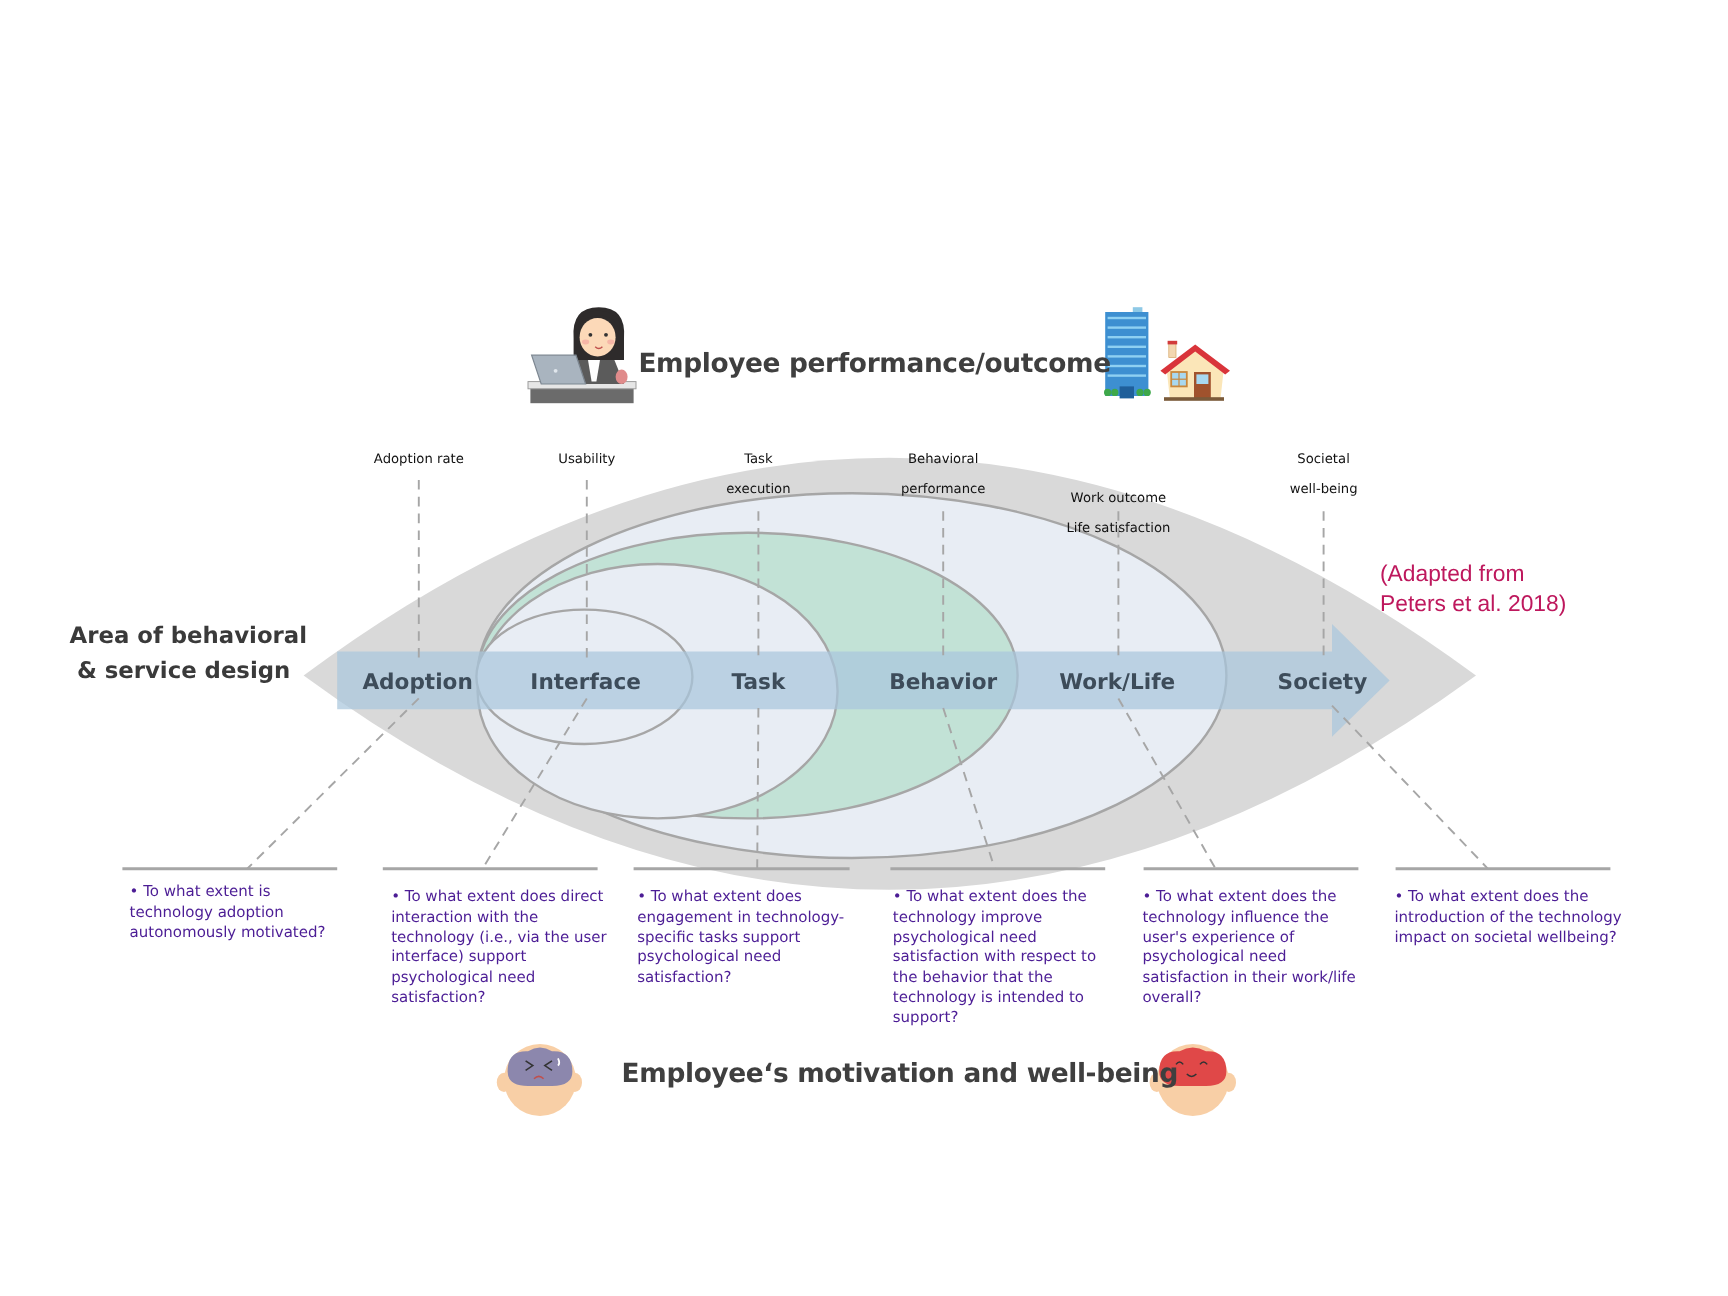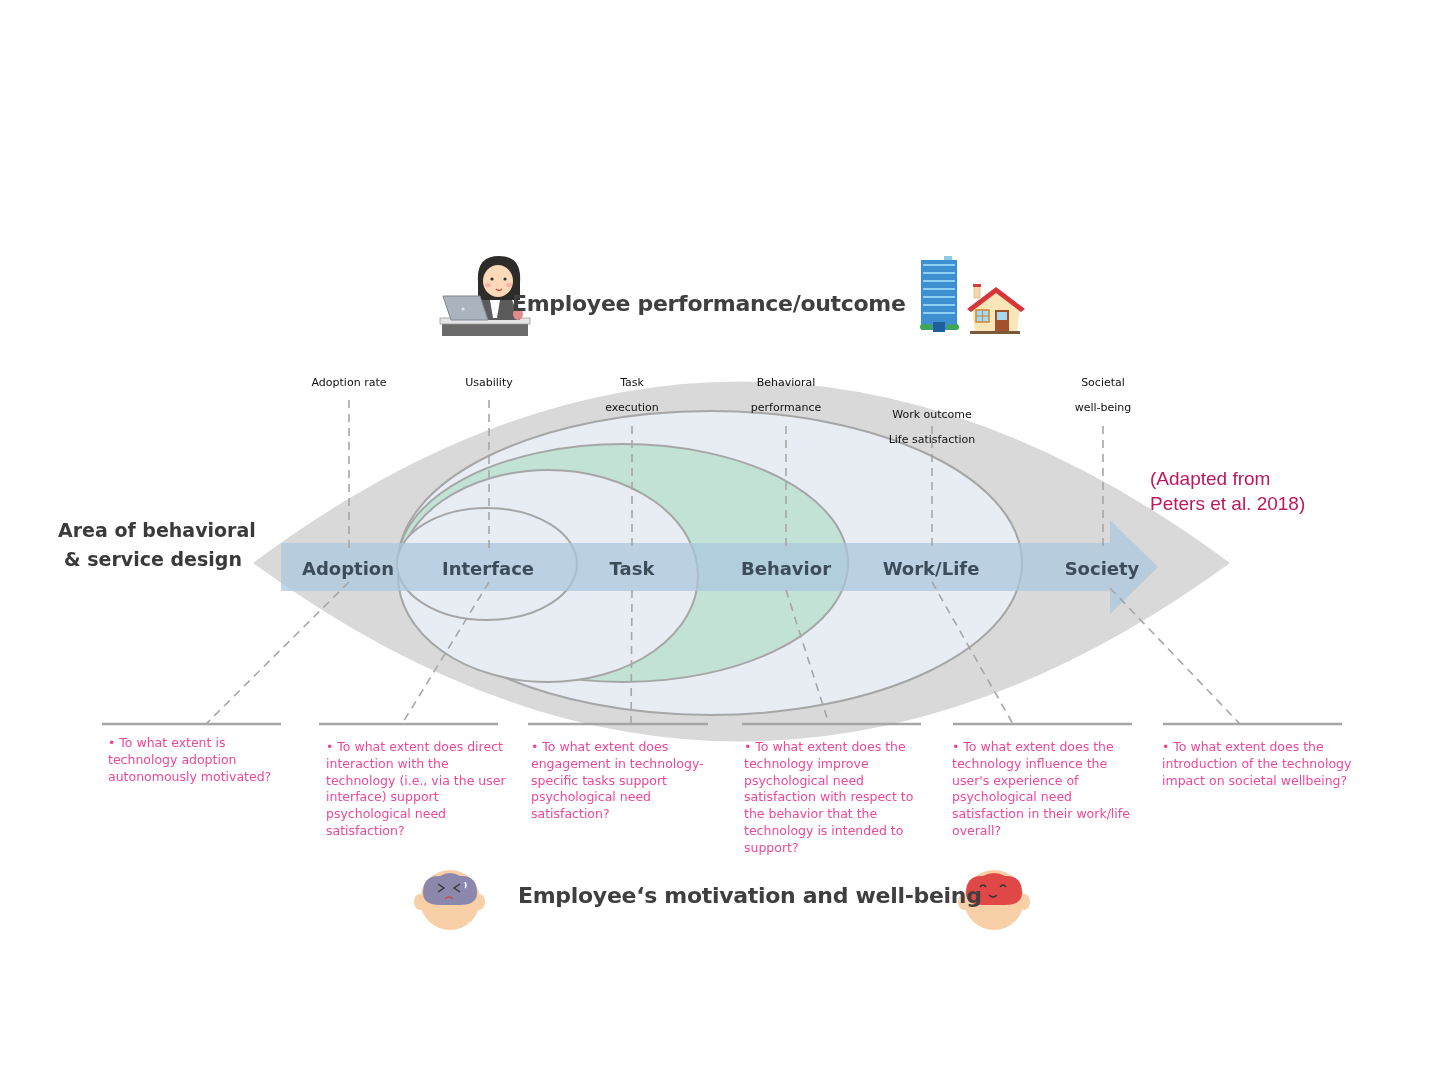--- a/index.html
+++ b/index.html
@@ -8,21 +8,21 @@
   #canvas { position: absolute; left: 0; top: 0; width: 1440px; height: 1080px; }
   .label { position: absolute; text-align: center; font-family: "DejaVu Sans", sans-serif;
            font-size: 11px; line-height: 25px; color: #111; white-space: nowrap; }
   .title { position: absolute; font-family: "DejaVu Sans", sans-serif; font-weight: bold;
            font-size: 22px; color: #3f3f3f; white-space: nowrap; letter-spacing: -0.3px; }
   .side-title { position: absolute; font-family: "DejaVu Sans", sans-serif; font-weight: bold;
            font-size: 19px; line-height: 29px; color: #3a3a3a; text-align: center; white-space: nowrap; }
   .stage { position: absolute; font-family: "DejaVu Sans", sans-serif; font-weight: bold;
            font-size: 18px; color: #3d4c5a; text-align: center; white-space: nowrap; transform: translateX(-50%); }
   .question { position: absolute; font-family: "DejaVu Sans", sans-serif; font-size: 12.5px;
-           line-height: 16.8px; color: #ec4899; width: 190px; }
+           line-height: 16.8px; color: #4c1d95; width: 190px; }
   .question p { margin: 0; }
   .citation { position: absolute; font-family: Liberation Sans, sans-serif; font-size: 19px;
            line-height: 25px; color: #be185d; white-space: nowrap; }
 </style>
 </head>
 <body>
 
 <svg id="canvas" width="1440" height="1080" viewBox="0 0 1440 1080" xmlns="http://www.w3.org/2000/svg">
 
   <path d="M253,563 Q740,200 1230,563 Q740,920 253,563 Z" fill="#d9d9d9"></path>
@@ -124,21 +124,21 @@
     <ellipse cx="964" cy="902" rx="6" ry="8" fill="#f8cfa6"></ellipse>
     <ellipse cx="1024" cy="902" rx="6" ry="8" fill="#f8cfa6"></ellipse>
     <ellipse cx="994" cy="900" rx="30" ry="30" fill="#f8cfa6"></ellipse>
     <path d="M966,893 Q966,875 983,876 Q994,870 1005,876 Q1022,875 1022,893 Q1022,905 1005,905 L983,905 Q966,905 966,893 Z" fill="#e04848"></path>
     <path d="M980,887 Q983,883 986,887" stroke="#333" stroke-width="1.3" fill="none"></path>
     <path d="M1000,887 Q1003,883 1006,887" stroke="#333" stroke-width="1.3" fill="none"></path>
     <path d="M989,895 Q993,899 997,895" stroke="#333" stroke-width="1.2" fill="none"></path>
   </g>
 </svg>
 
-<div class="title" style="left:512px; top:291px;text-align:center;">Employee performance/outcome</div>
+<div class="title" style="left:532px; top:291px;text-align:center;">Employee performance/outcome</div>
 <div class="title" style="left:498px; top:883px;margin-left:20px;">Employee‘s motivation and well-being</div>
 
 <div class="side-title" style="left:58px; top:516px; width:190px;">
   <div>Area of behavioral</div>
   <div>&amp; service design</div>
 </div>
 
 <div class="citation" style="left:1150px; top:466px;">
   <div>(Adapted from</div>
   <div>Peters et al. 2018)</div>

